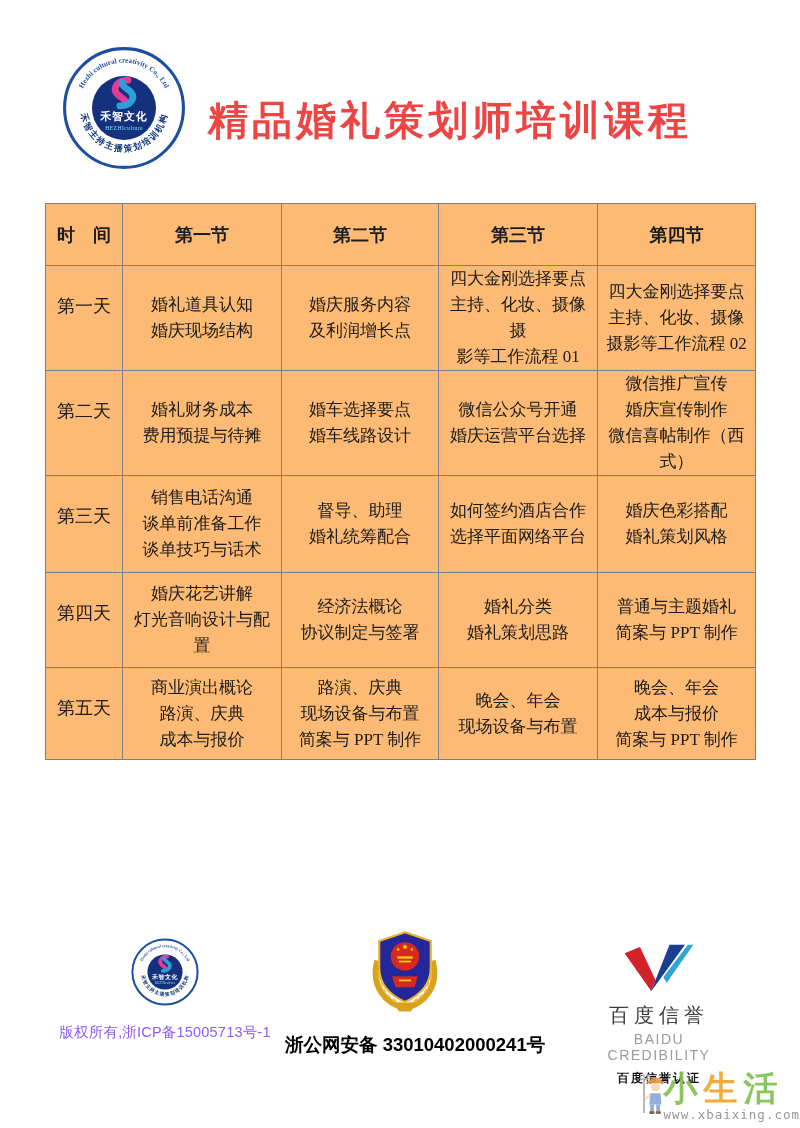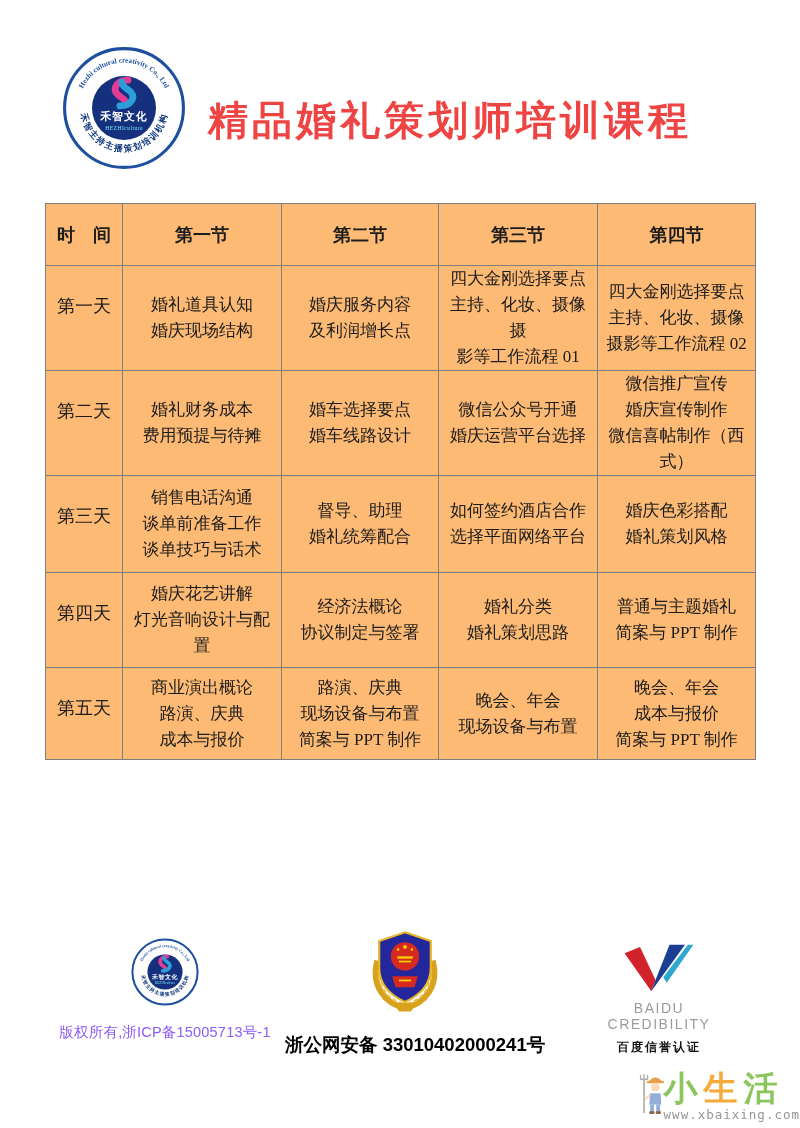--- a/index.html
+++ b/index.html
@@ -217,20 +217,21 @@
   </div>
 
   <div class="footer-right">
     <span>
       <svg width="78" height="52" viewBox="0 0 110 74">
         <path d="M6,16 L28,7 L50,54 L44,70 Z" fill="#d3232a"></path>
         <path d="M44,70 L92,4 L70,4 L50,54 Z" fill="#1b3e93"></path>
         <path d="M96,4 L104,4 L66,58 L61,50 Z" fill="#2fa8cf"></path>
       </svg>
     </span>
+    <div class="baidu-cn">百度信誉</div>
     <div class="baidu-en">BAIDU CREDIBILITY</div>
     <div class="baidu-cert">百度信誉认证</div>
   </div>
 
   <div class="watermark">
     <span>
       <svg width="26" height="48" viewBox="0 0 30 52">
         <path d="M3,10 L3,4 M7,10 L7,3 M11,10 L11,4 M3,9 L11,9" stroke="#a9a9a9" stroke-width="1.6" fill="none"></path>
         <line x1="7" y1="9" x2="7" y2="48" stroke="#a9a9a9" stroke-width="2"></line>
         <path d="M12,12 Q20,2 28,12 Z" fill="#e8953a"></path>

